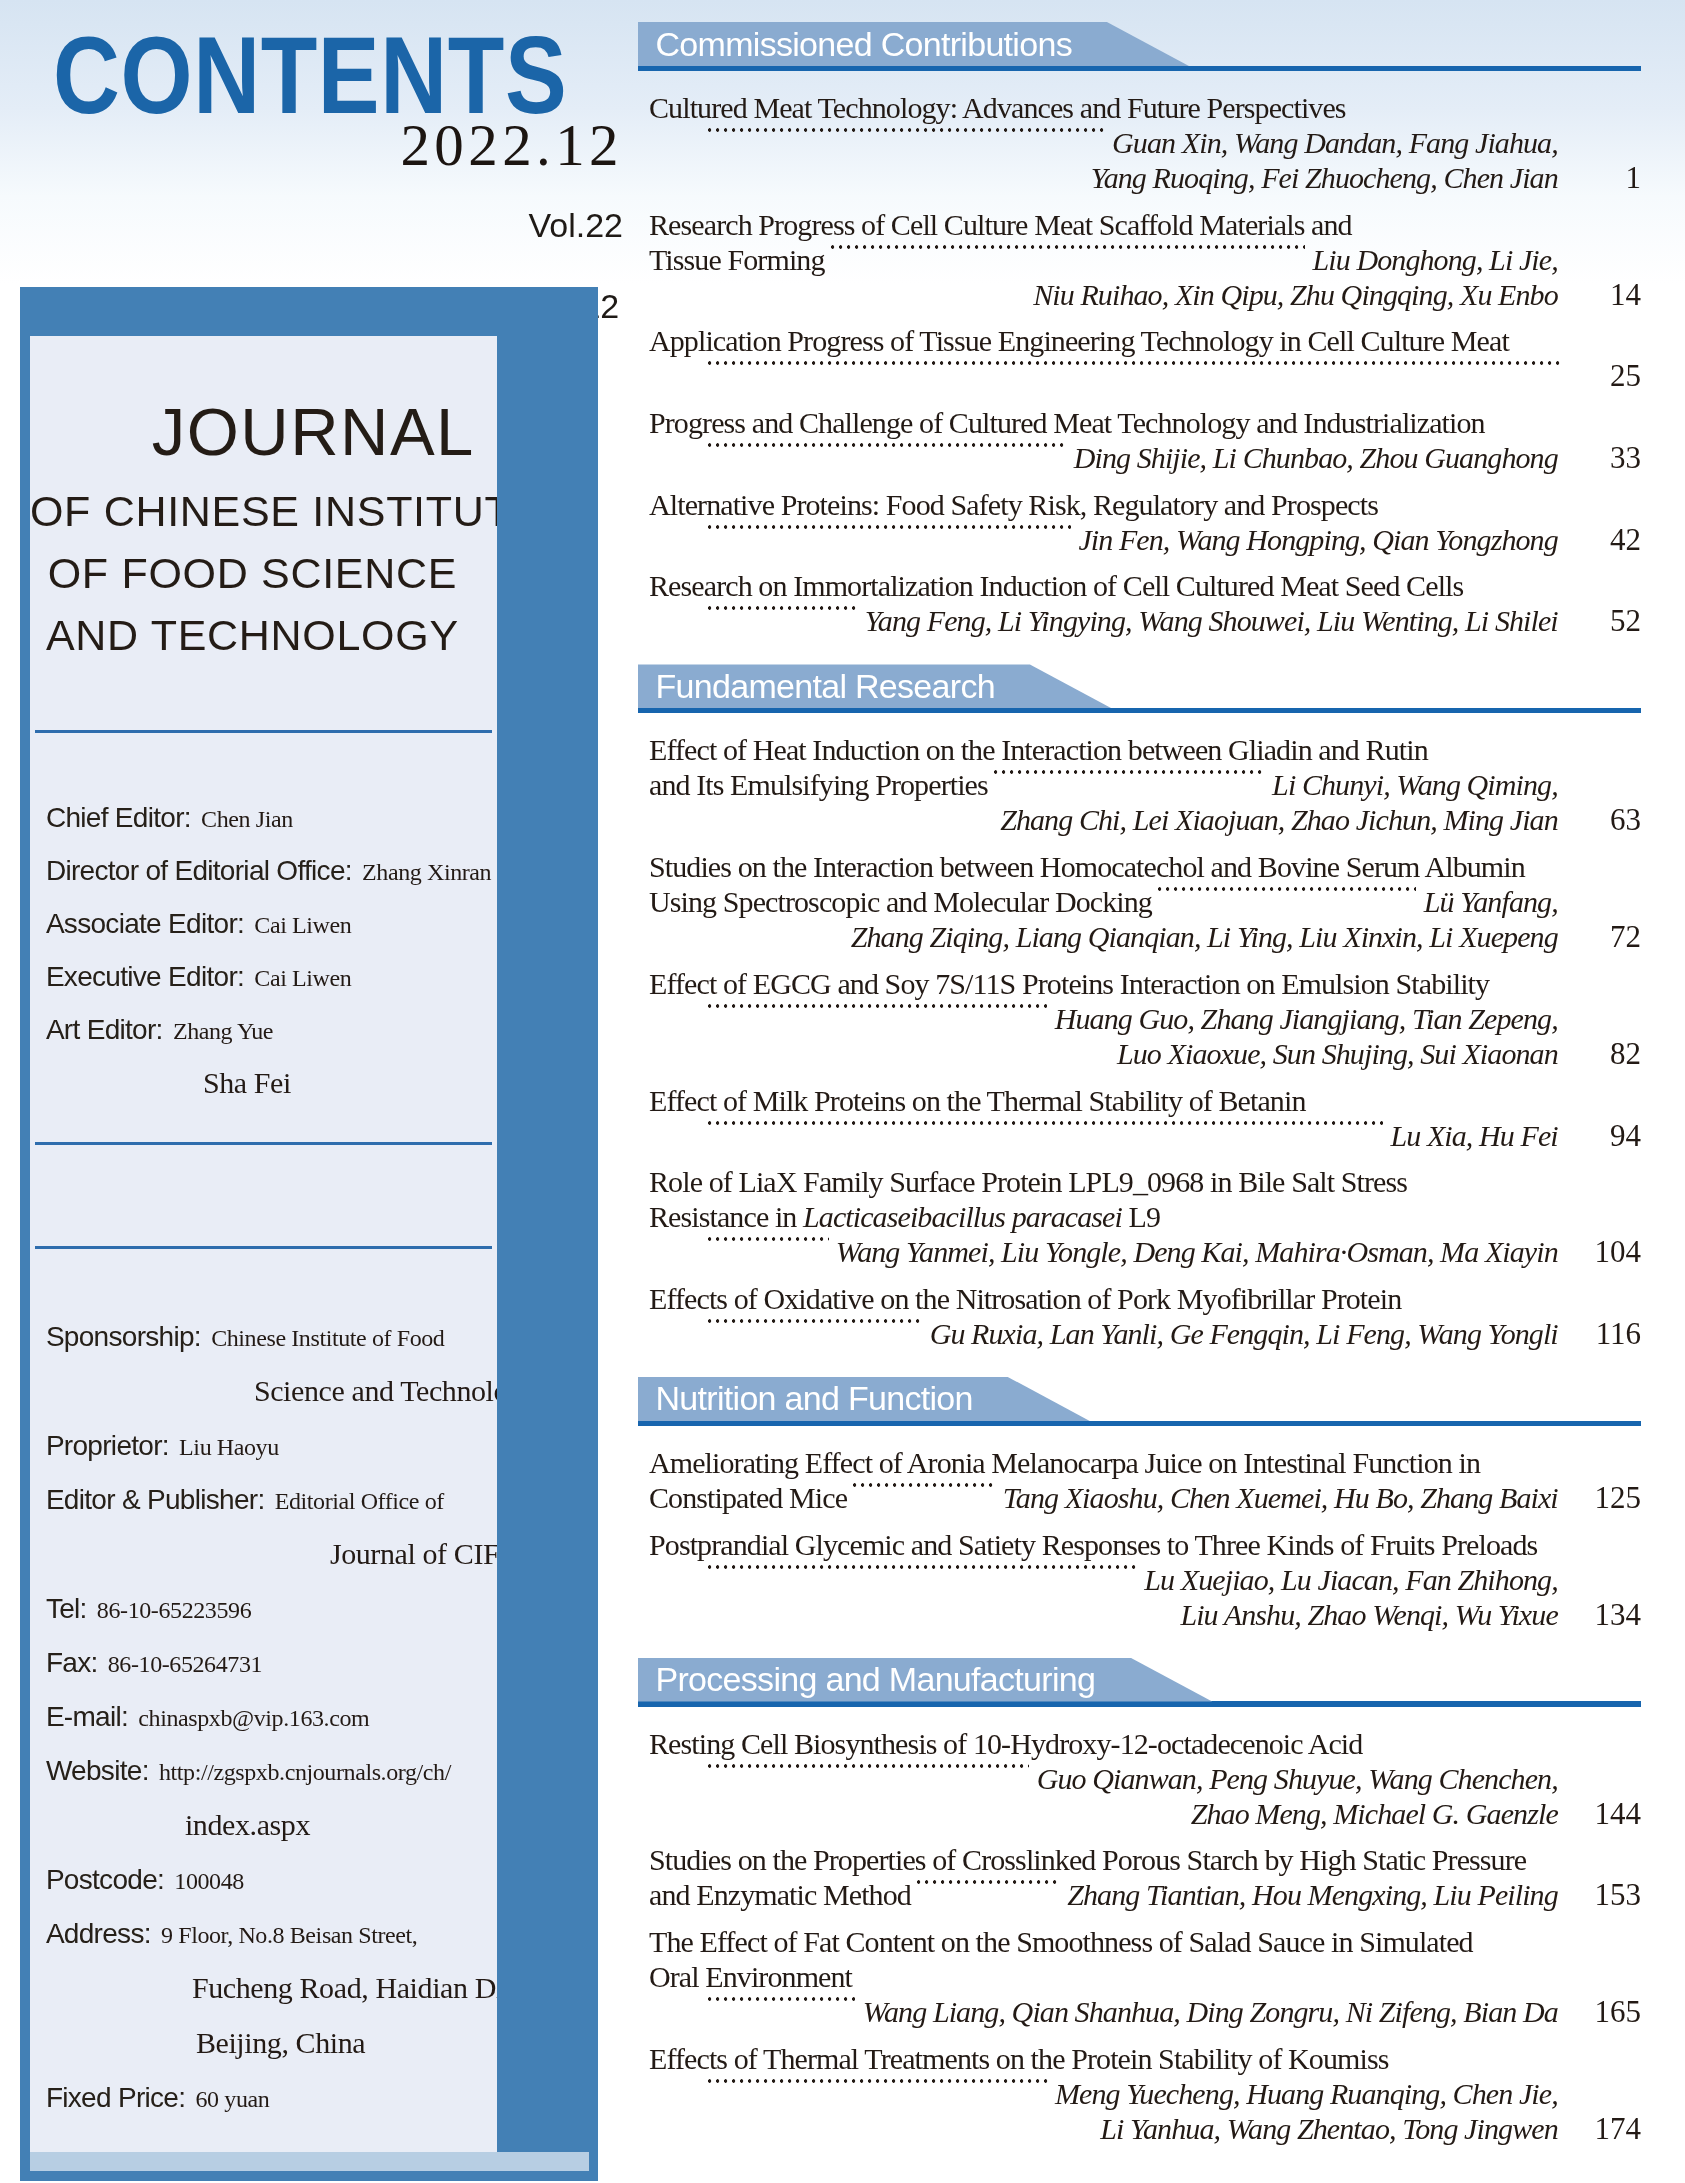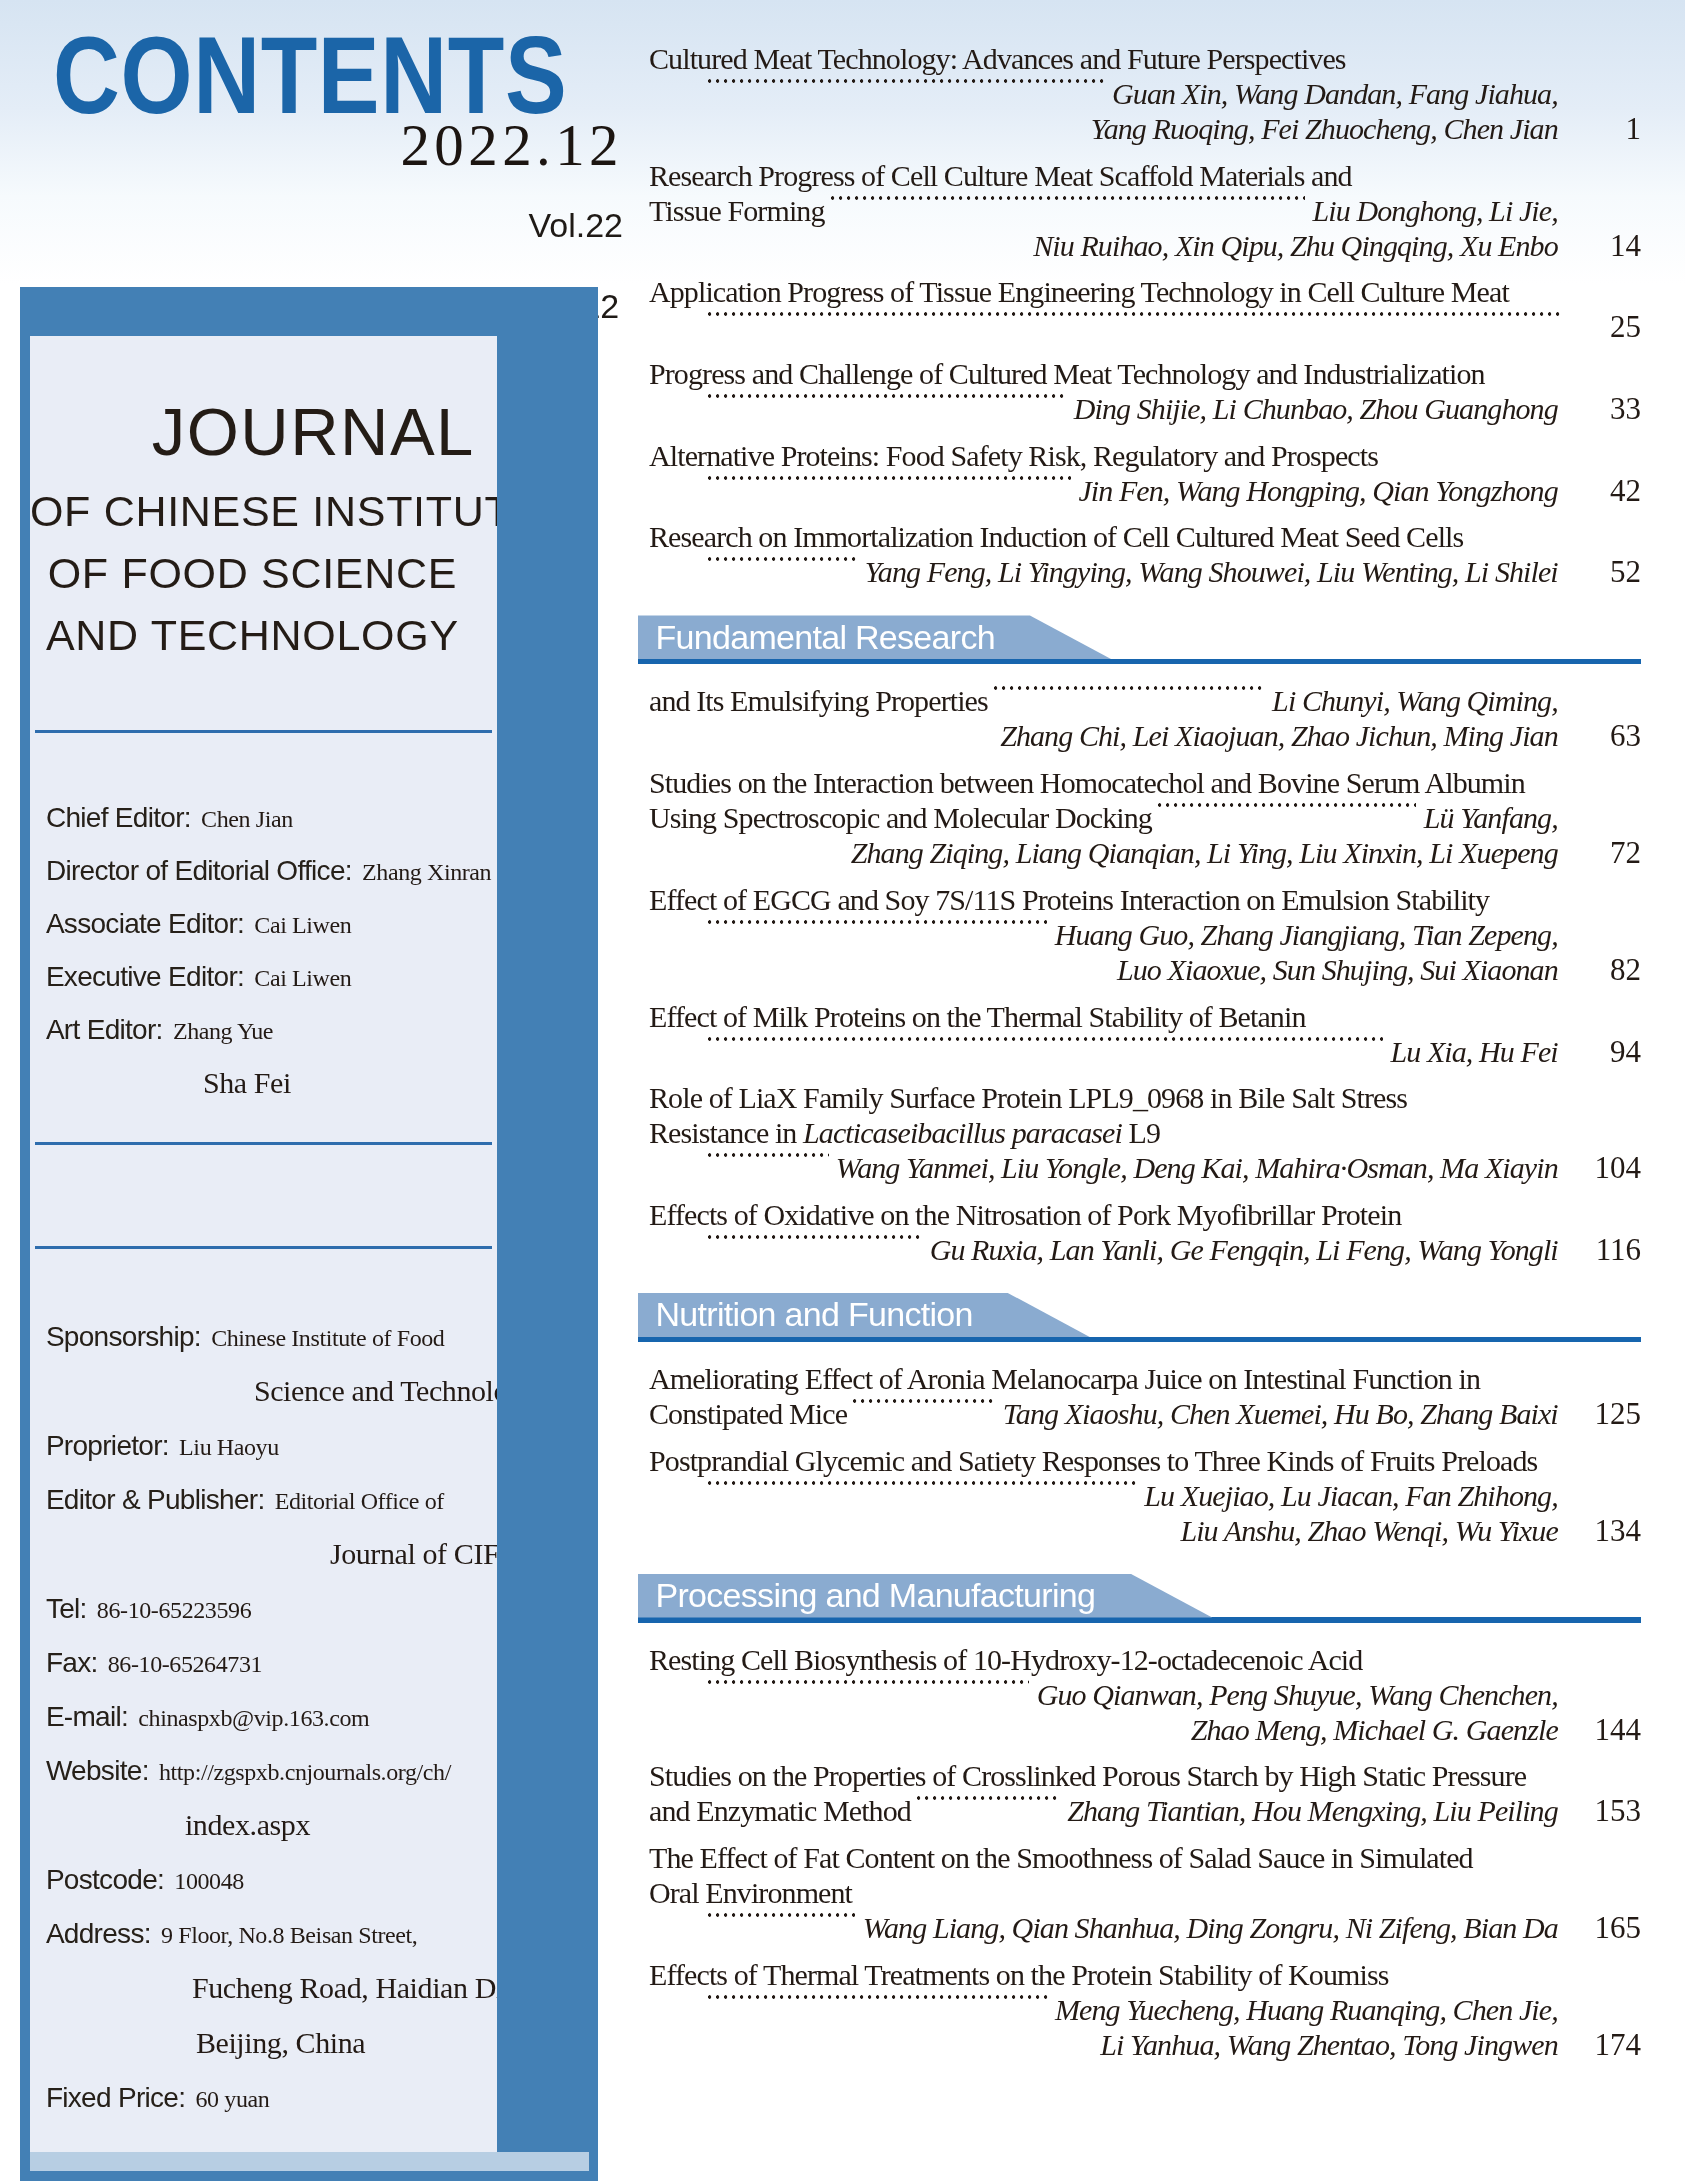--- a/index.html
+++ b/index.html
@@ -133,20 +133,26 @@
         <div class="info-row"><span class="lbl">Address:</span><span class="val">9 Floor, No.8 Beisan Street,</span></div>
         <div class="info-row" style="padding-left: 162px;"><span class="cont">Fucheng Road, Haidian District,</span></div>
         <div class="info-row" style="padding-left: 166px;"><span class="cont">Beijing, China</span></div>
         <div class="info-row"><span class="lbl">Fixed Price:</span><span class="val">60 yuan</span></div>
       </div>
   </div>
   <div class="jbox-strip"></div>
 </div>
 
 <div class="right-col" id="sections">
+    <div class="section-head first">
+      <div class="section-rule"></div>
+      <div class="banner">
+        <span class="banner-label">Commissioned Contributions</span>
+      </div>
+    </div>
     <div class="article first">
       <div class="t-line">Cultured Meat Technology: Advances and Future Perspectives</div>
       <div class="a-row">
         <span class="leader ind"></span>
         <span class="authors">Guan Xin, Wang Dandan, Fang Jiahua,</span>
         <span class="pagenum"></span>
       </div>
       <div class="a-row">
         <span class="fill"></span>
         <span class="authors">Yang Ruoqing, Fei Zhuocheng, Chen Jian</span>
@@ -198,20 +204,21 @@
         <span class="pagenum">52</span>
       </div>
     </div>
     <div class="section-head">
       <div class="section-rule"></div>
       <div class="banner">
         <span class="banner-label">Fundamental Research</span>
       </div>
     </div>
     <div class="article first">
+      <div class="t-line">Effect of Heat Induction on the Interaction between Gliadin and Rutin</div>
       <div class="a-row">
         <span class="pre">and Its Emulsifying Properties</span>
         <span class="leader"></span>
         <span class="authors">Li Chunyi, Wang Qiming,</span>
         <span class="pagenum"></span>
       </div>
       <div class="a-row">
         <span class="fill"></span>
         <span class="authors">Zhang Chi, Lei Xiaojuan, Zhao Jichun, Ming Jian</span>
         <span class="pagenum">63</span>

